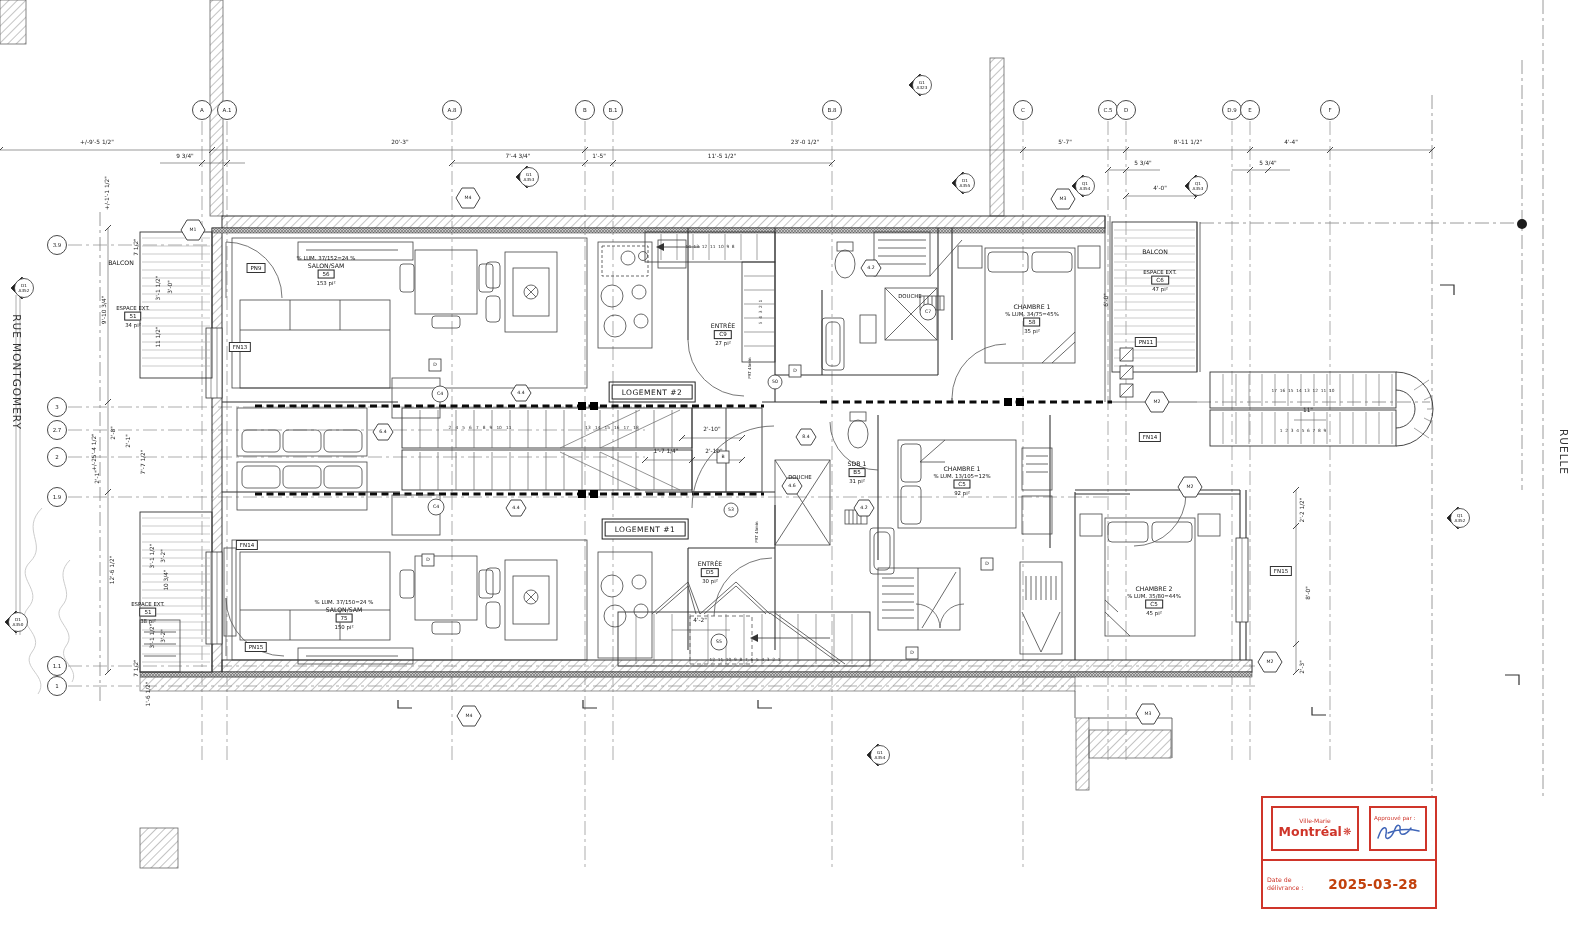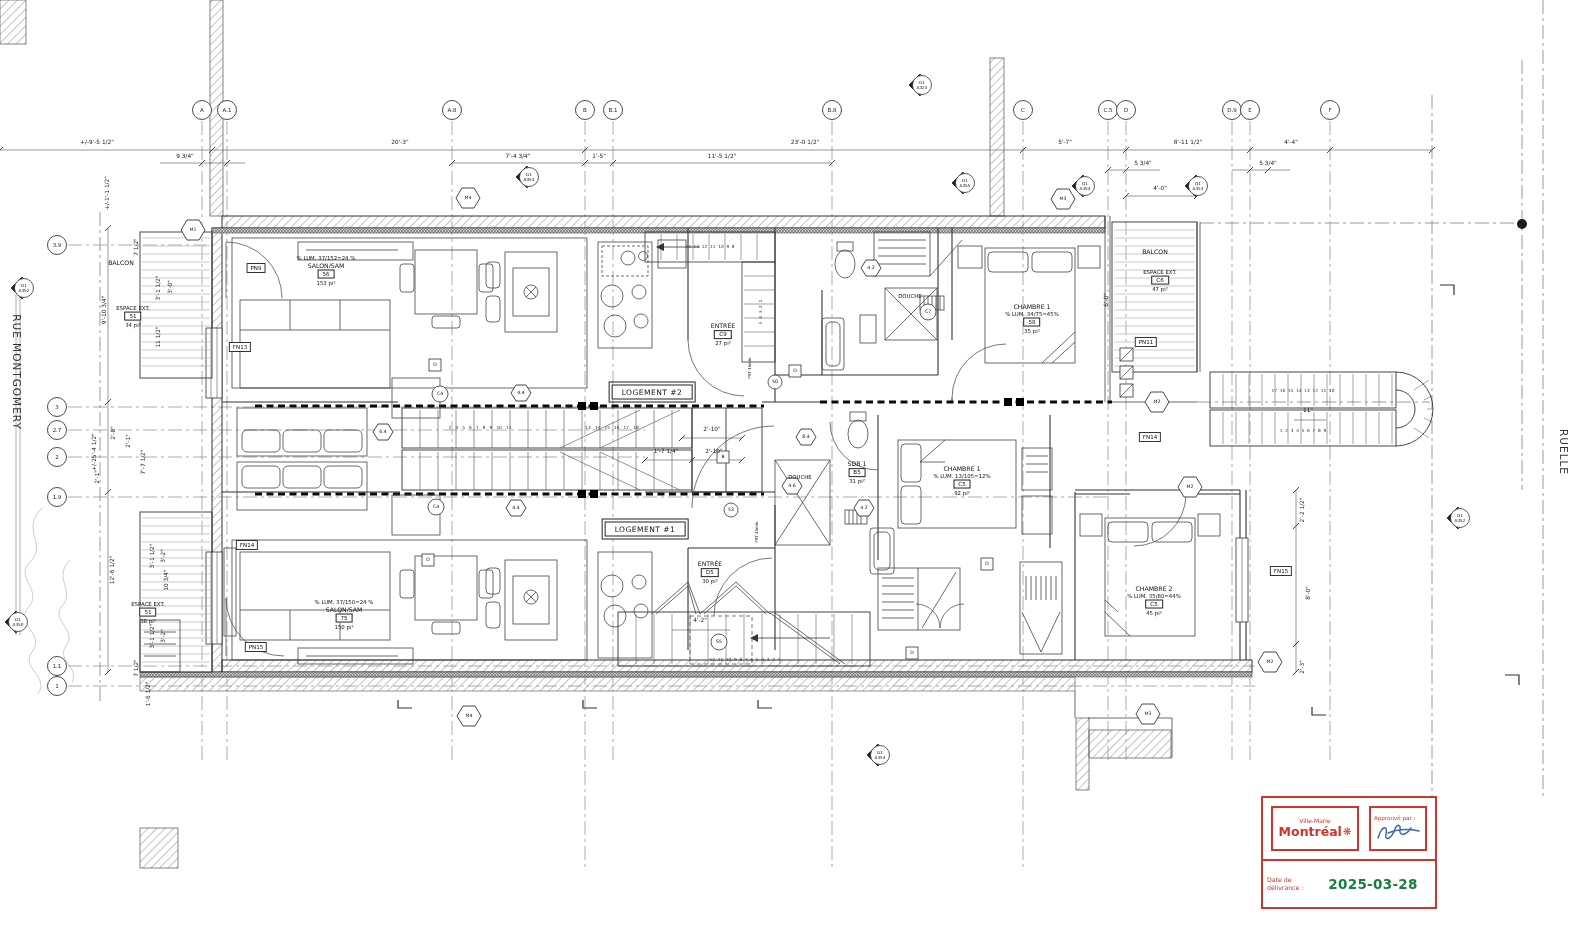--- a/index.html
+++ b/index.html
@@ -23,21 +23,21 @@
   .stamp .hd{flex:1.05;display:flex;padding:8px;gap:10px;}
   .stamp .cell{border:2px solid #cf352a;box-sizing:border-box;display:flex;flex-direction:column;align-items:center;justify-content:center;}
   .stamp .c1{flex:1.55;}
   .stamp .c2{flex:1;}
   .stamp .borough{font-size:6px;color:#cf352a;}
   .stamp .city{font-size:12.5px;font-weight:bold;color:#cf352a;display:flex;align-items:center;gap:1px;}
   .stamp .flower{font-size:10px;}
   .stamp .appr{font-size:5.6px;color:#cf352a;align-self:flex-start;padding:1px 0 0 3px;}
   .stamp .row{flex:1;border-top:2px solid #cf352a;display:flex;align-items:center;padding:2px 4px;box-sizing:border-box;}
   .stamp .lbl{width:48px;font-size:6.2px;color:#cf352a;line-height:1.2;}
-  .stamp .val{flex:1;text-align:center;font-size:13.5px;font-weight:bold;color:#15803d;letter-spacing:0.3px;}
+  .stamp .val{flex:1;text-align:center;font-size:13.5px;font-weight:bold;color:#c2410c;letter-spacing:0.3px;}
 </style>
 </head>
 <body>
 
 <div class="canvas">
 
 <svg class="art" width="1586" height="926" viewBox="0 0 1586 926">
   <defs>
     <pattern id="h1" patternUnits="userSpaceOnUse" width="6" height="6" patternTransform="rotate(45)">
       <line x1="0" y1="0" x2="0" y2="6" stroke="#8a8a8a" stroke-width="1"></line>

